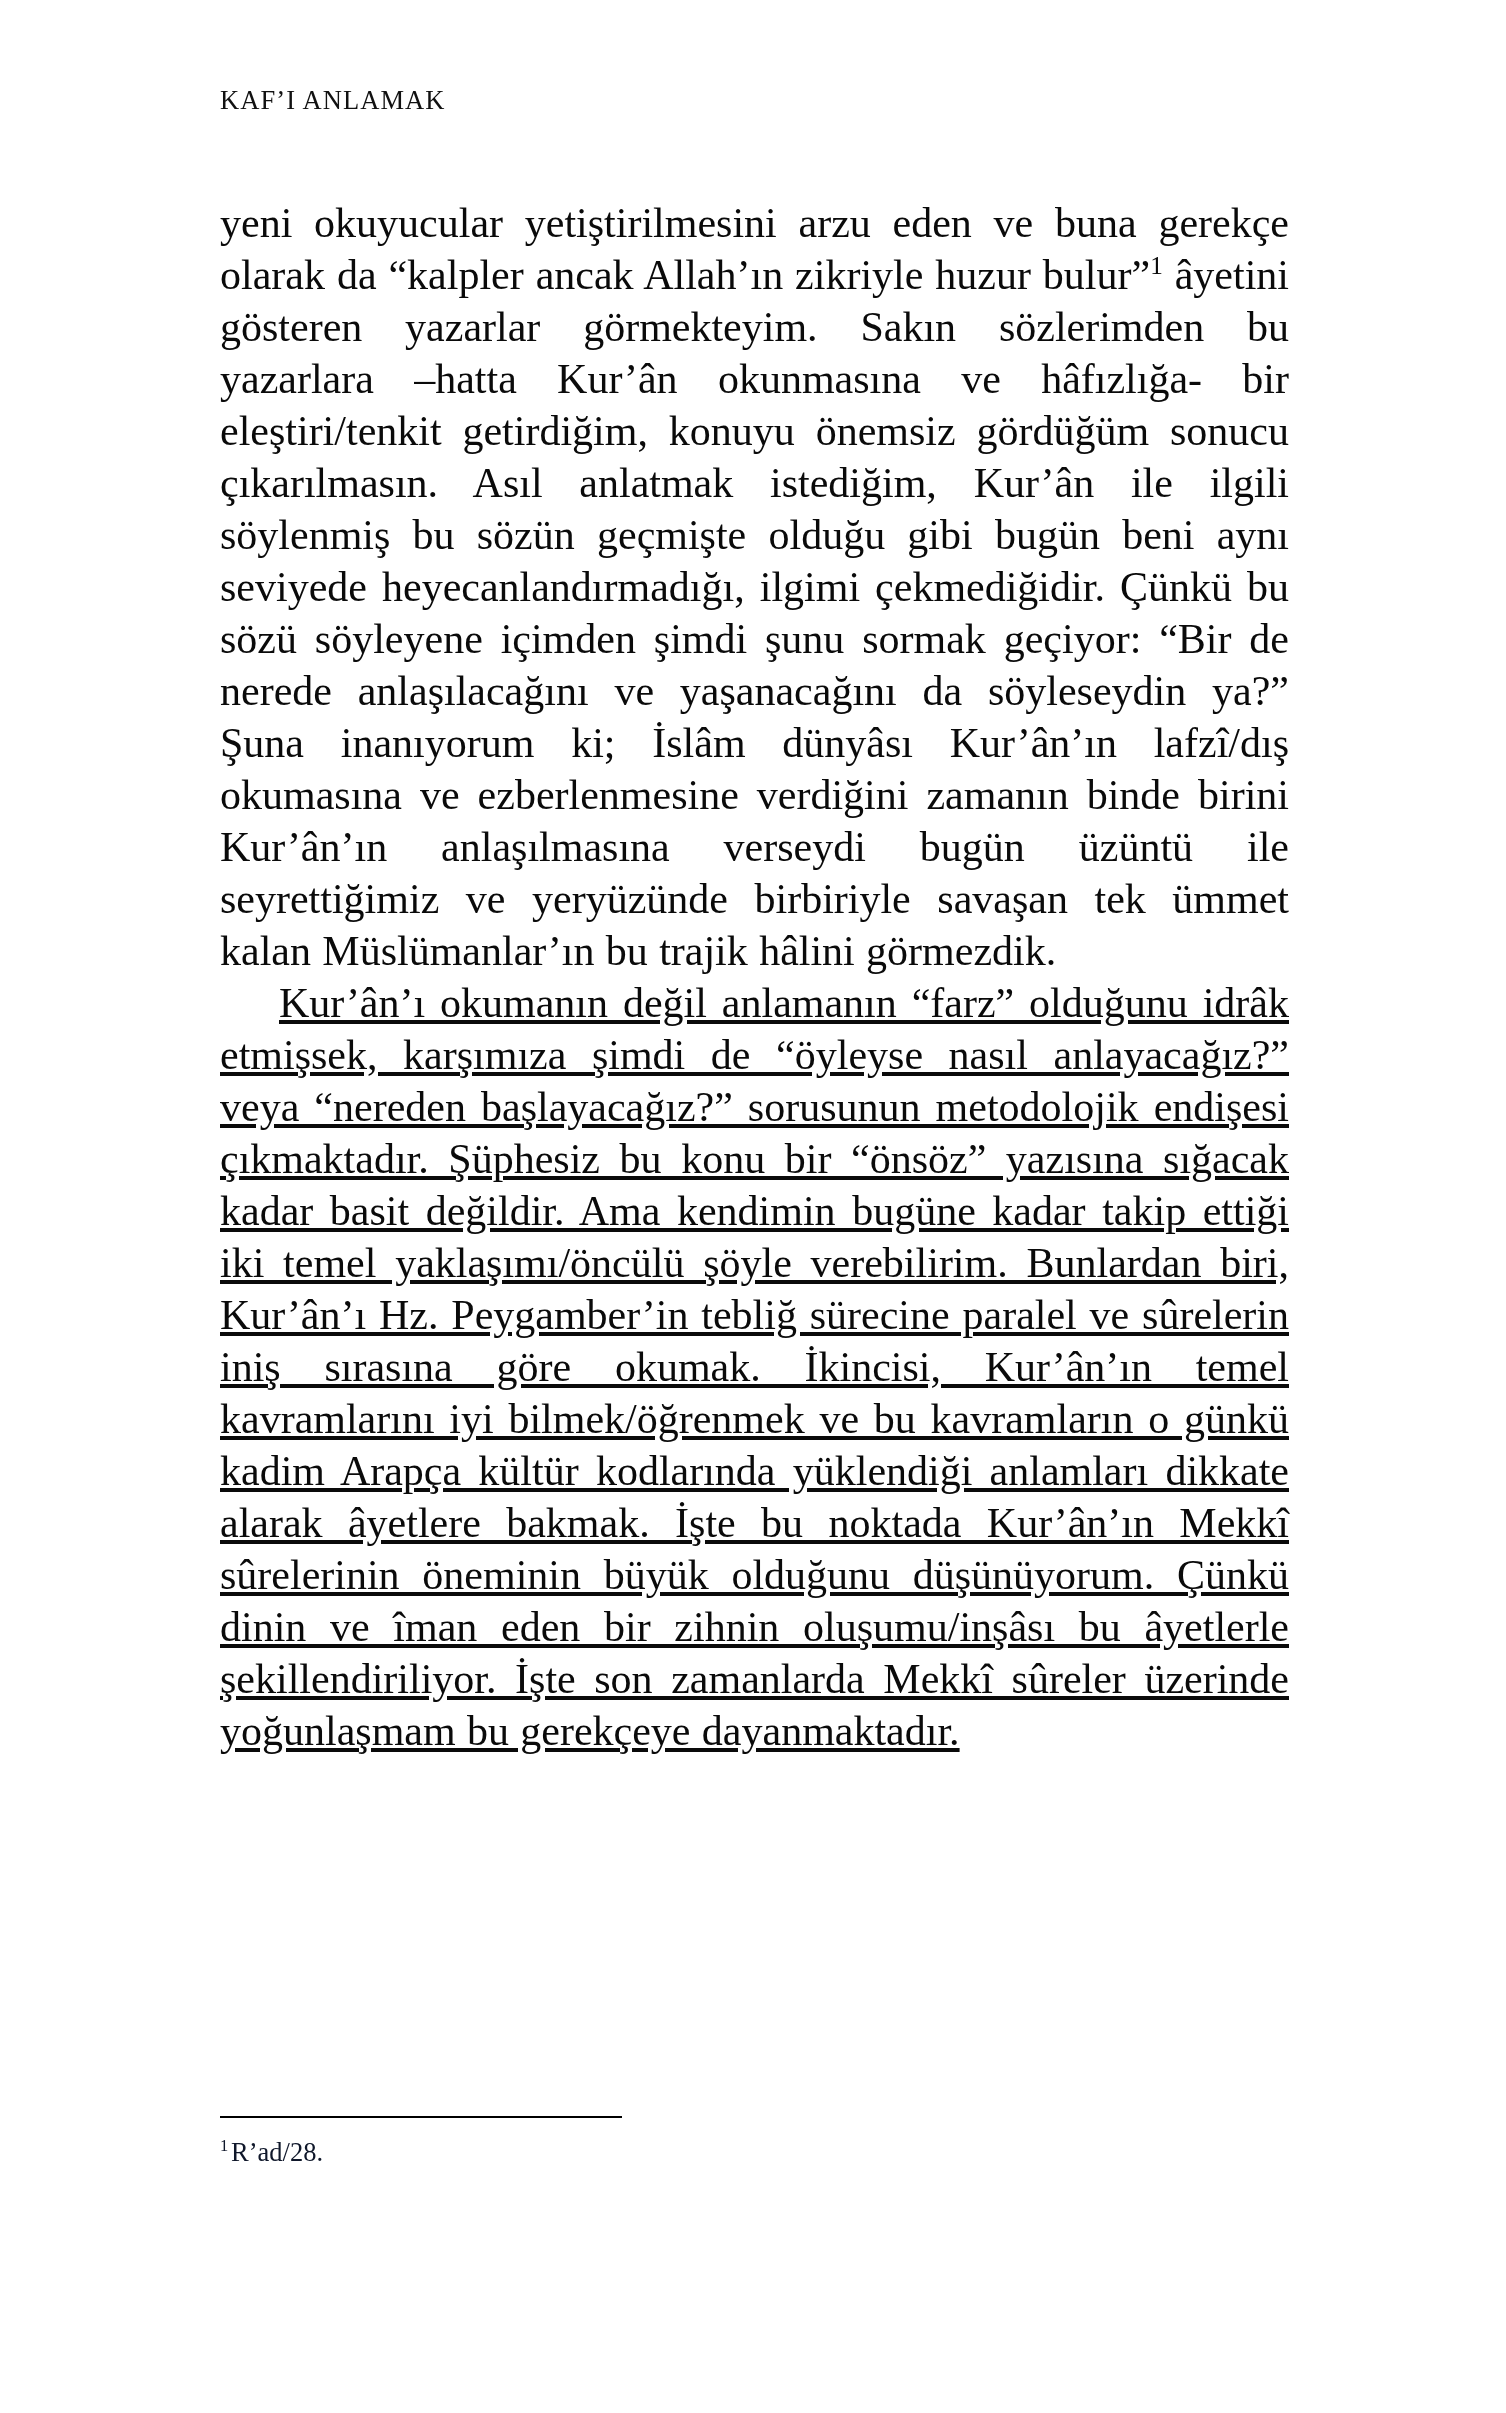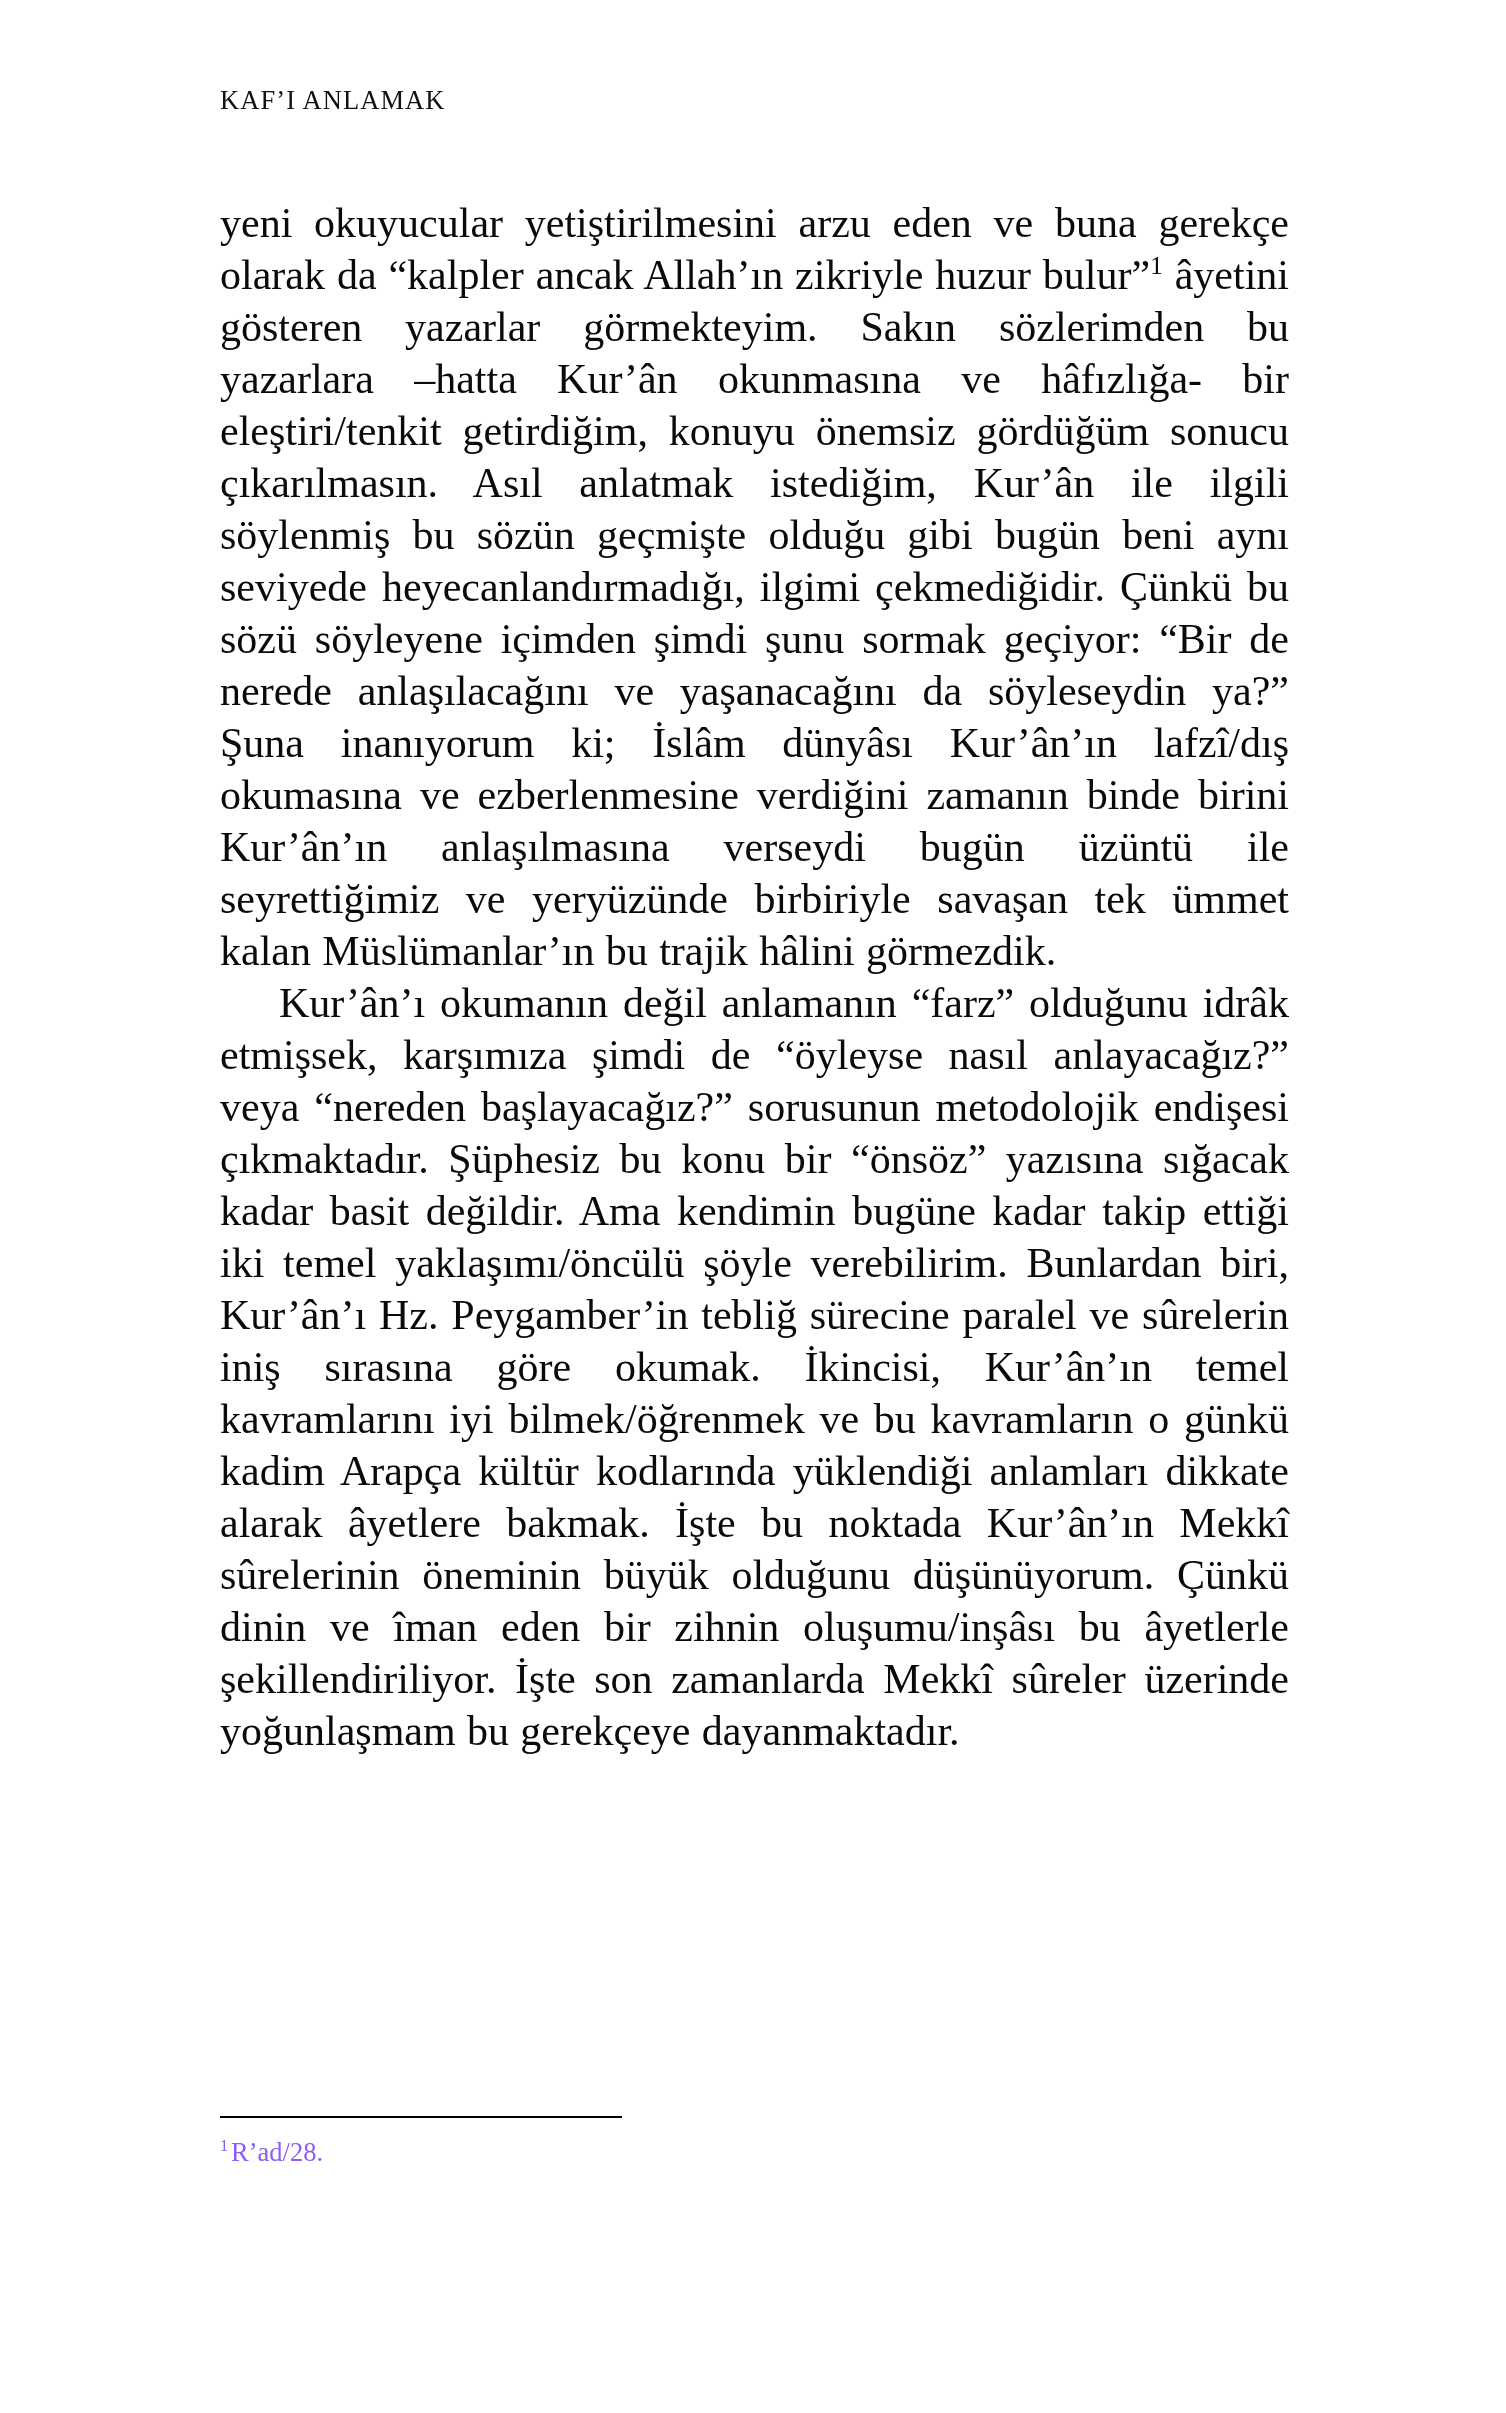--- a/index.html
+++ b/index.html
@@ -52,20 +52,21 @@
     hyphens: none;
     color: #0a0a0a;
   }
 
   .body-par.indented {
     text-indent: 59px;
   }
 
   .body-par + .body-par {
     margin-top: 0px;
+    text-decoration: underline;
   }
 
   sup.fn-ref {
     font-size: 0.6em;
     vertical-align: super;
     line-height: 0;
   }
 
   
   .footnote-area {
@@ -78,21 +79,21 @@
   .footnote-rule {
     width: 402px;
     height: 0;
     border-top: 2.4px solid #000000;
     margin: 0 0 17px 0;
   }
 
   .footnote-item {
     font-size: 26.5px;
     line-height: 34px;
-    color: #8b5cf6;
+    color: #0f172a;
     margin: 0;
   }
 
   .footnote-item sup {
     font-size: 0.62em;
     vertical-align: super;
     line-height: 0;
     margin-right: 2.8px;
   }
 </style>

